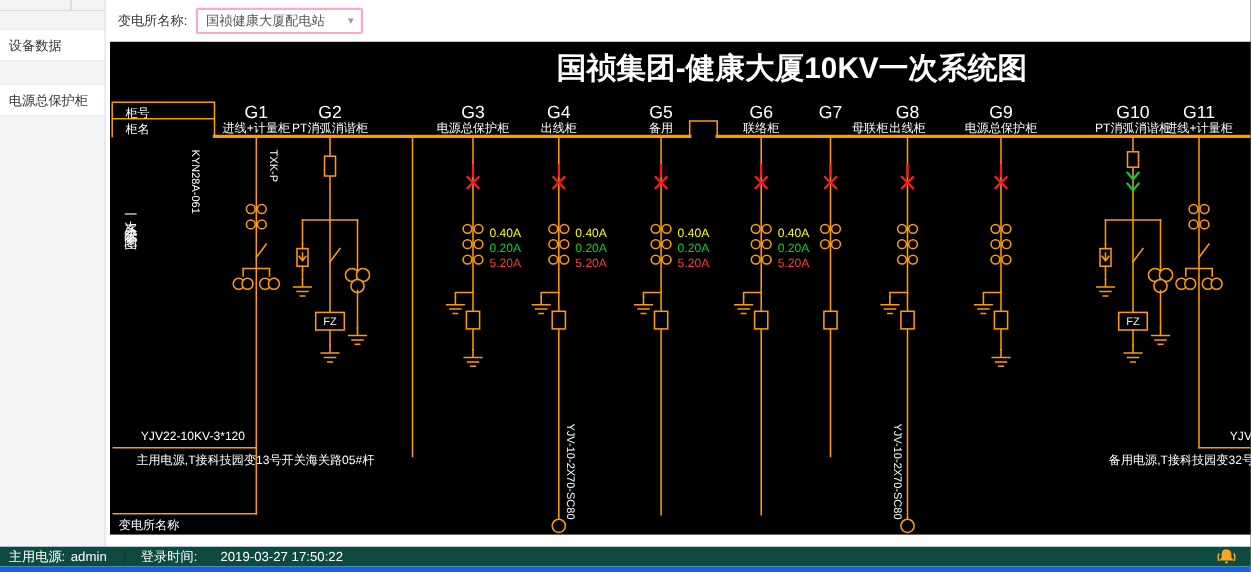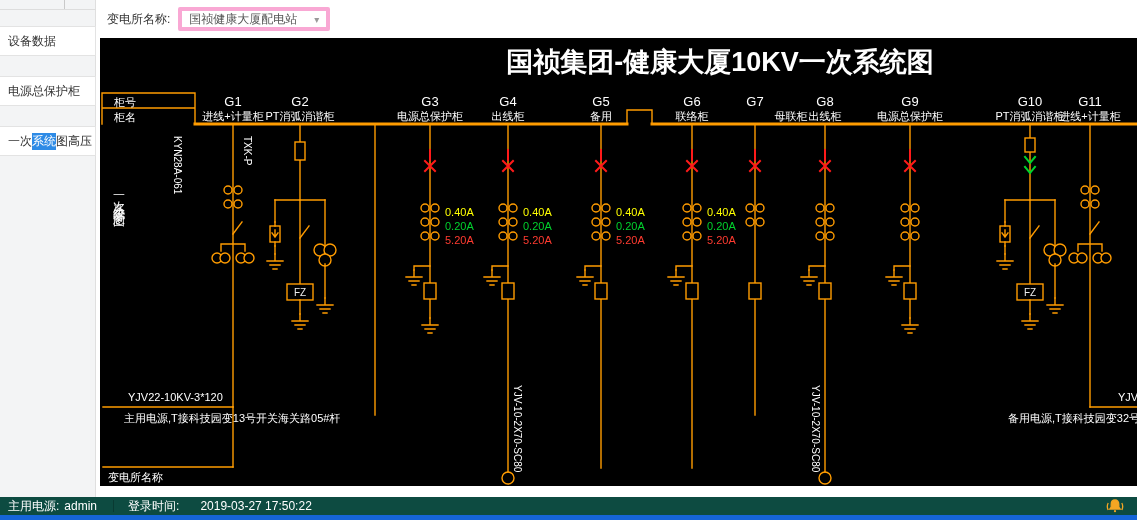--- a/index.html
+++ b/index.html
@@ -15,33 +15,33 @@
   .sb-item{position:absolute;left:0;width:96px;height:30px;background:#fff;
            border:1px solid #e3e3e3;border-left:none;box-sizing:border-box;
            display:flex;align-items:center;padding-left:8px;font-size:12px;color:#333;
            cursor:pointer;white-space:nowrap;overflow:hidden;}
   .hl{background:#2e8be6;color:#fff;}
 
   
   .topbar{position:absolute;left:97px;top:0;width:1028px;height:38px;background:#fff;
           display:flex;align-items:center;}
   .tb-label{margin-left:10px;font-size:12px;color:#333;white-space:nowrap;}
-  .dropdown{margin-left:8px;width:152px;height:24px;border:4px solid #f9a8d4;border-radius:2px;
+  .dropdown{margin-left:8px;width:152px;height:24px;border:2px solid #f9a8d4;border-radius:2px;
             background:#fff;display:flex;align-items:center;justify-content:space-between;
             padding:0 7px;box-sizing:border-box;font-size:12px;color:#555;cursor:pointer;}
   .caret{color:#999;font-size:10px;}
 
   
   .diagram{position:absolute;left:100px;top:38px;width:1037px;height:448px;
            background:#000;overflow:hidden;}
   .diagram svg{position:absolute;left:0;top:0;}
   .dg-title{position:absolute;left:620px;top:6px;transform:translateX(-50%);
             color:#fff;font-size:27px;font-weight:bold;white-space:nowrap;}
   .hdr{position:absolute;color:#fff;font-size:11px;white-space:nowrap;}
-  .cabid{position:absolute;top:56px;transform:translateX(-50%);color:#fff;font-size:13px;white-space:nowrap;}
+  .cabid{position:absolute;top:56px;transform:translateX(-50%);color:#fff;font-size:16px;white-space:nowrap;}
   .cabname{position:absolute;top:71px;transform:translateX(-50%);color:#fff;font-size:11px;white-space:nowrap;}
   .sidelabel{position:absolute;left:10px;top:150px;color:#fff;font-size:12px;
              writing-mode:vertical-rl;letter-spacing:3px;}
   .vlabel{position:absolute;color:#fff;font-size:10px;writing-mode:vertical-rl;white-space:nowrap;}
   .fzlabel{position:absolute;width:26px;text-align:center;color:#eee;font-size:10px;}
   .mval{position:absolute;font-size:11px;white-space:nowrap;}
   .c-y{color:#ffff00;}.c-g{color:#00d22d;}.c-r{color:#ff3b30;}
   .ann{position:absolute;color:#fff;font-size:11px;white-space:nowrap;}
   .vcable{position:absolute;color:#fff;font-size:10px;writing-mode:vertical-rl;white-space:nowrap;}
 
@@ -58,25 +58,20 @@
 <div class="app">
 
   <aside class="sidebar">
     <div class="sb-tick"></div>
     <div class="sb-line"></div>
     <div class="sb-item" style="top:26px">
       <span>设备数据</span>
     </div>
     <div class="sb-item" style="top:76px">
       <span>电源总保护柜</span>
-    </div>
-    <div class="sb-item" style="top:126px">
-      <span>一次</span>
-        <span class="hl">系统</span>
-        <span>图高压</span>
     </div>
   </aside>
 
   <header class="topbar">
     <span class="tb-label">变电所名称:</span>
     <div class="dropdown">
       <span>国祯健康大厦配电站</span>
       <span class="caret">▾</span>
     </div>
   </header>

